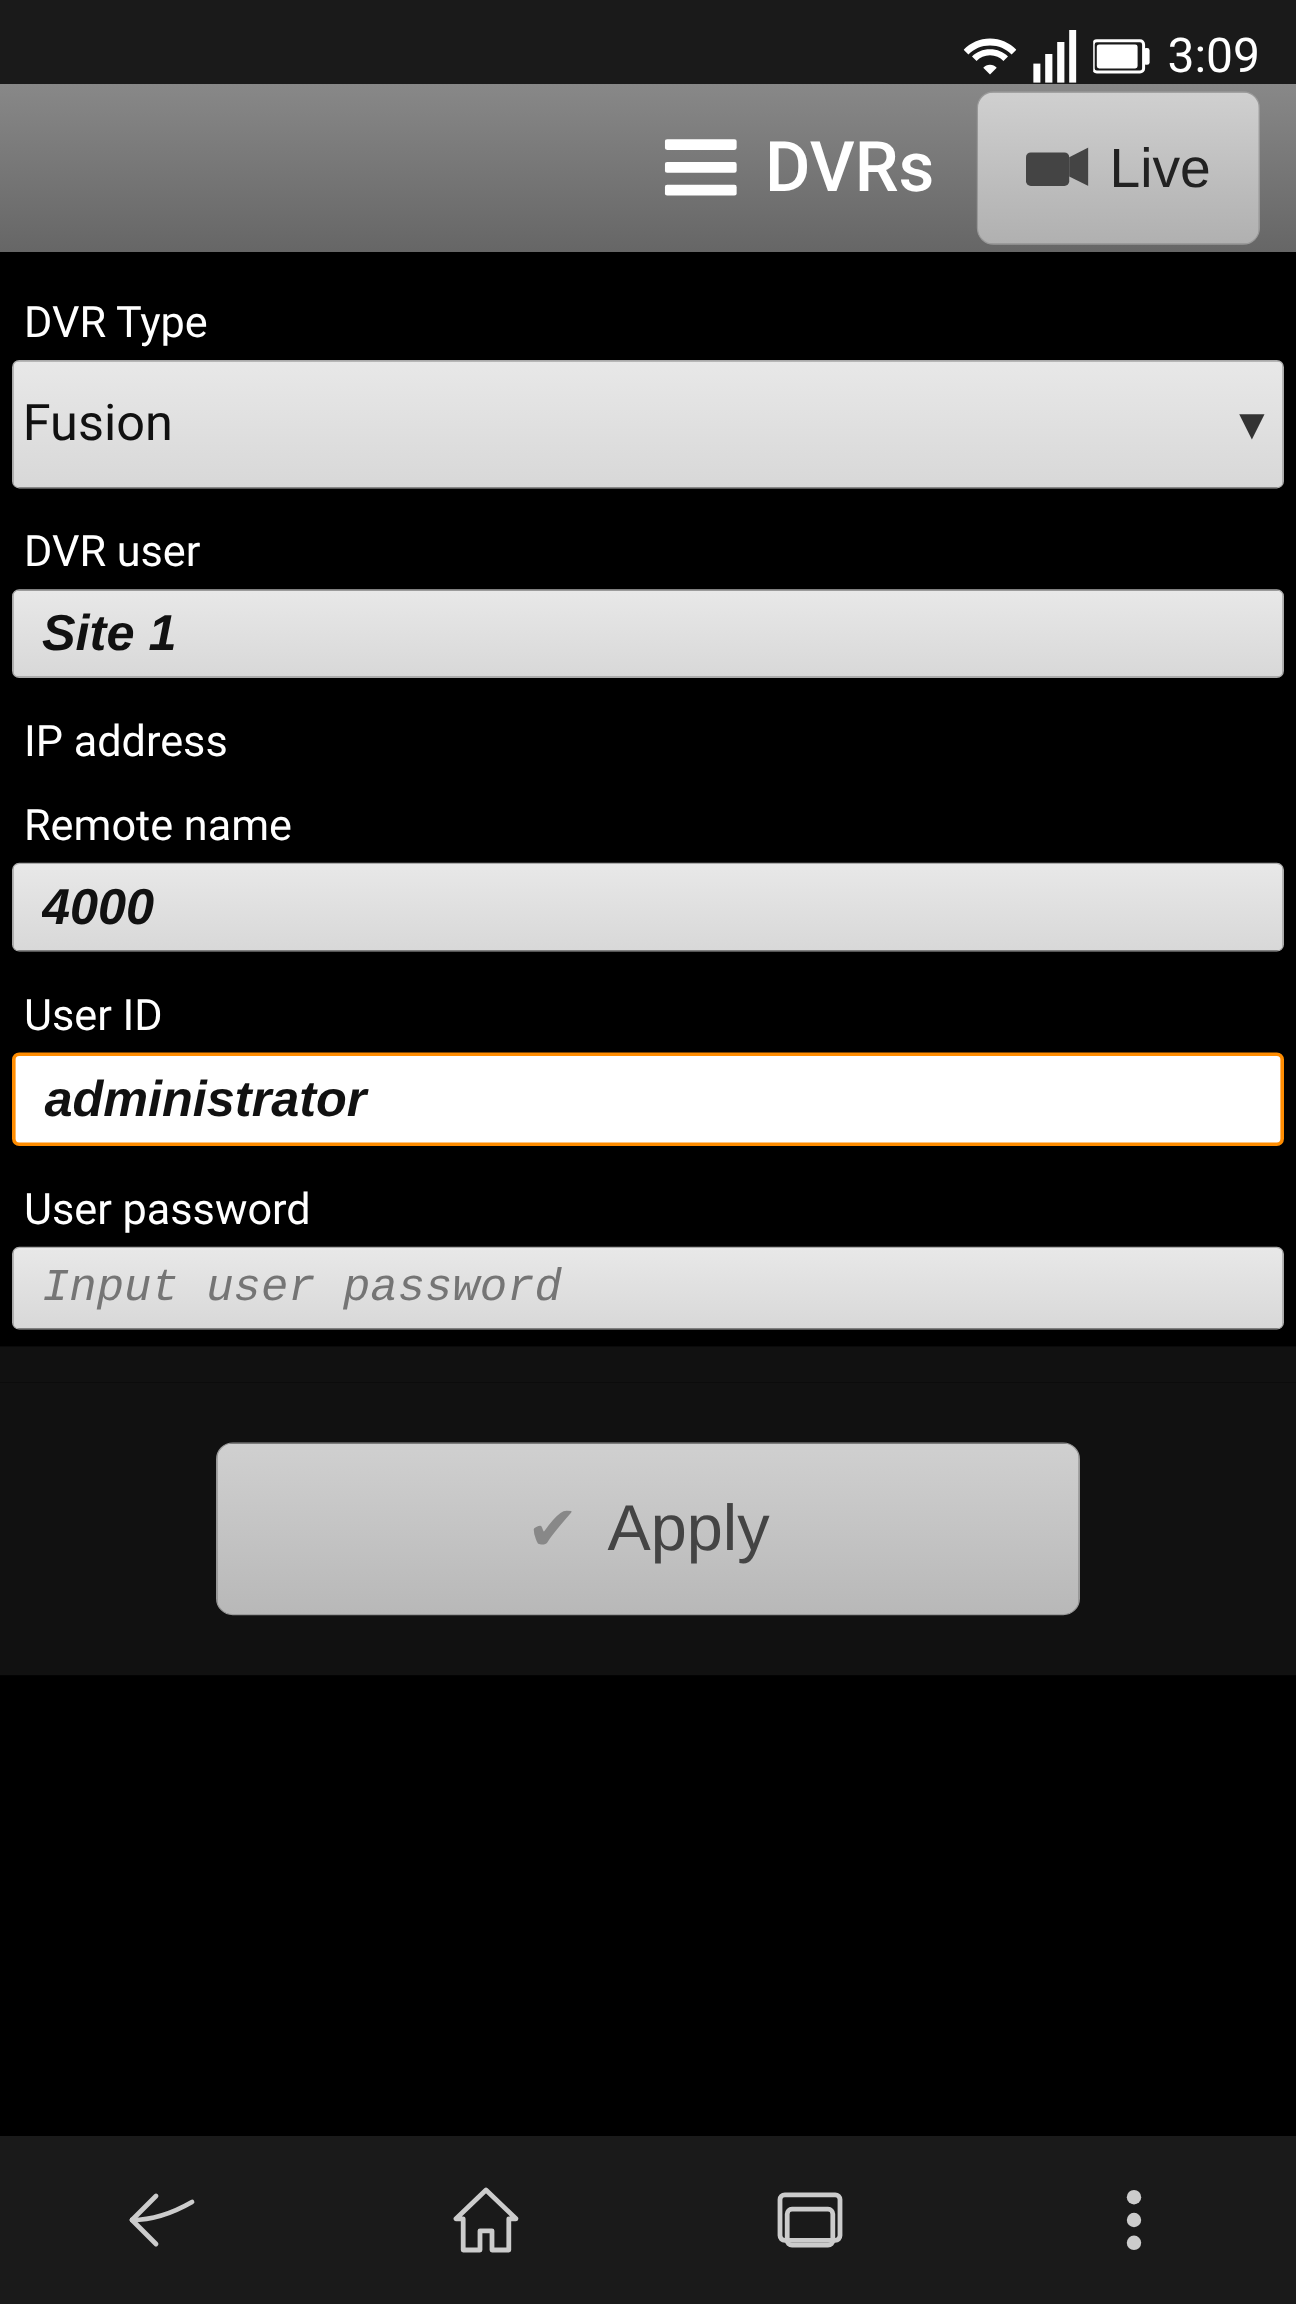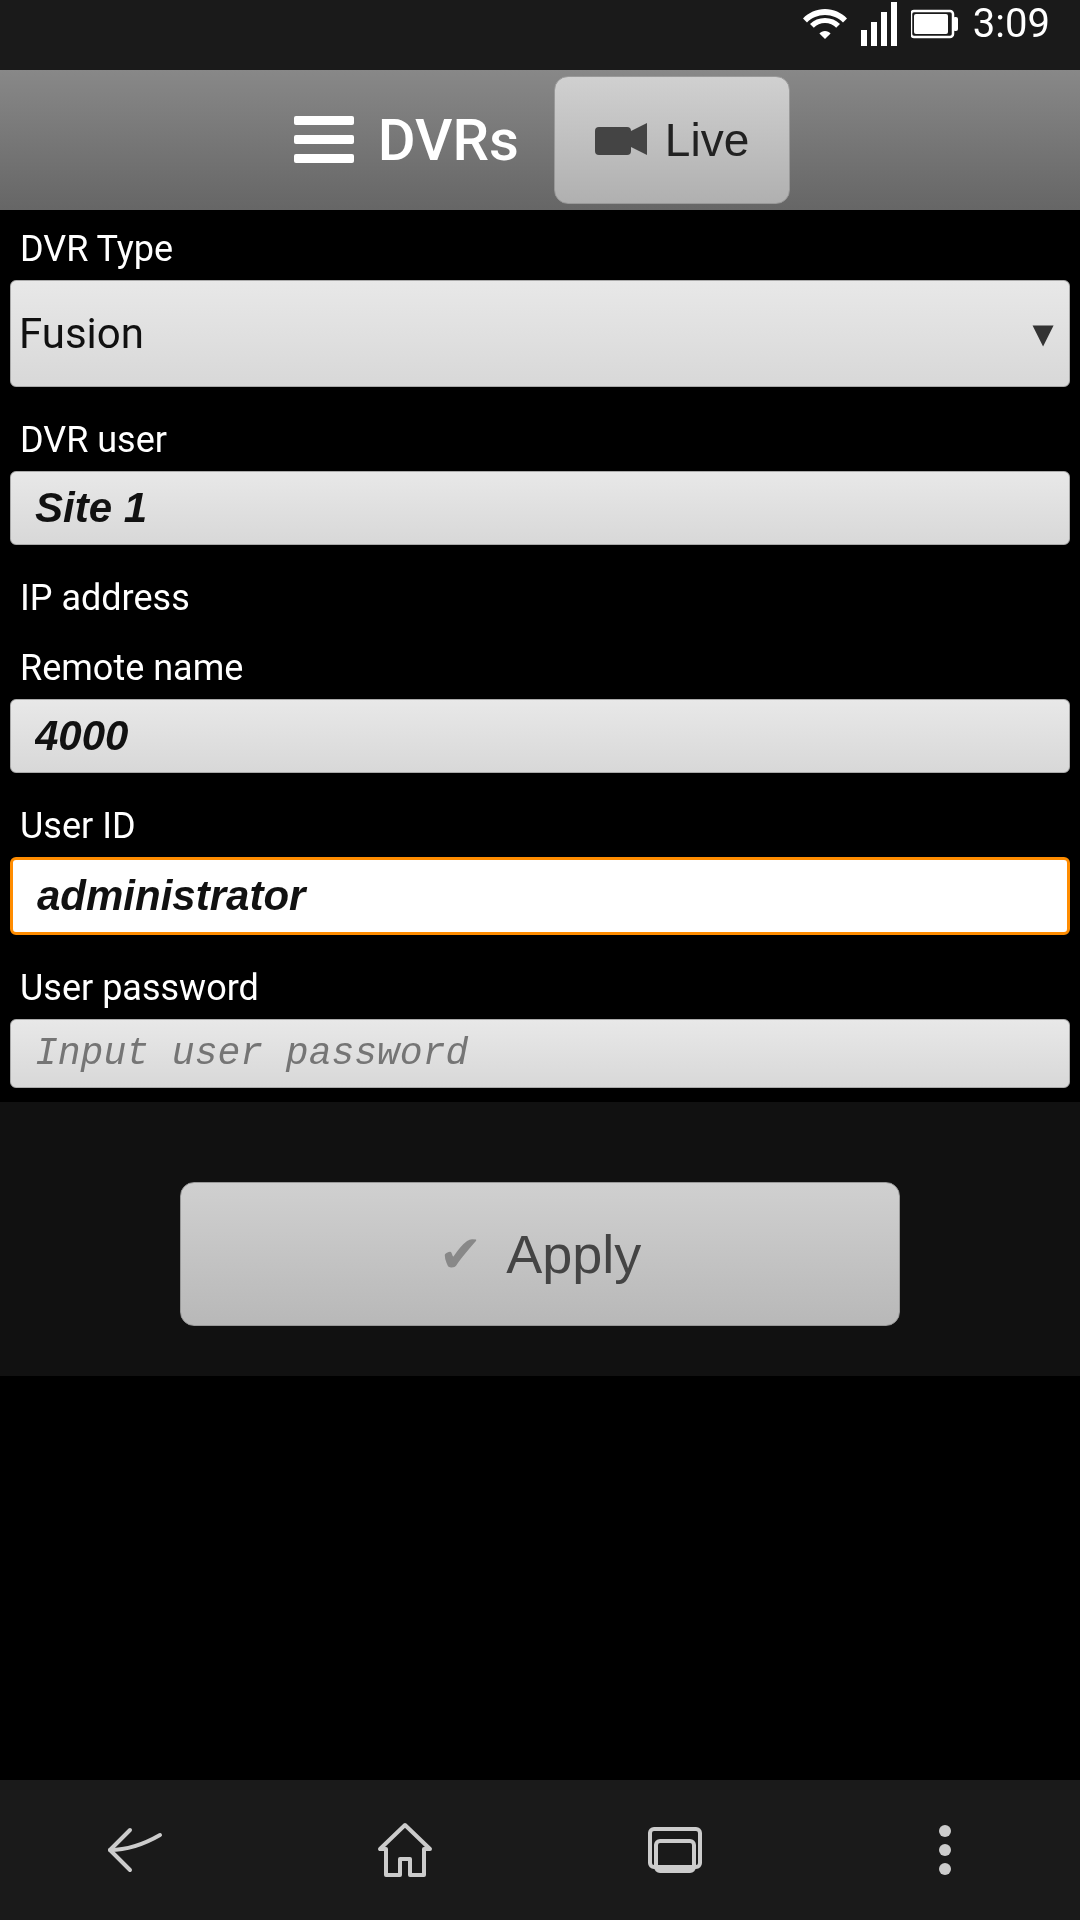--- a/index.html
+++ b/index.html
@@ -13,21 +13,21 @@
       overflow: hidden;
       position: relative;
     }
 
     
     .status-bar {
       width: 100%;
       height: 70px;
       background: #1a1a1a;
       display: flex;
-      align-items: flex-start;
+      align-items: flex-end;
       justify-content: flex-end;
       padding: 0 30px;
       gap: 18px;
     }
 
     .status-icons {
       display: flex;
       align-items: center;
       gap: 14px;
     }
@@ -38,21 +38,21 @@
       font-weight: 400;
     }
 
     
     .app-bar {
       width: 100%;
       height: 140px;
       background: linear-gradient(to bottom, #888, #666);
       display: flex;
       align-items: center;
-      justify-content: center;
+      justify-content: flex-end;
       padding: 0 30px;
       gap: 35px;
     }
 
     .app-bar-left {
       display: flex;
       align-items: center;
       gap: 20px;
     }
 
@@ -89,20 +89,21 @@
       font-size: 46px;
       font-weight: 500;
       color: #222;
     }
 
     
     .main-content {
       width: 100%;
       background: #000;
       padding: 0 0 0 0;
+      margin-top: 20px;
     }
 
     
     .field-label {
       color: #fff;
       font-size: 36px;
       font-weight: 400;
       padding: 18px 20px 10px 20px;
       background: #000;
     }

